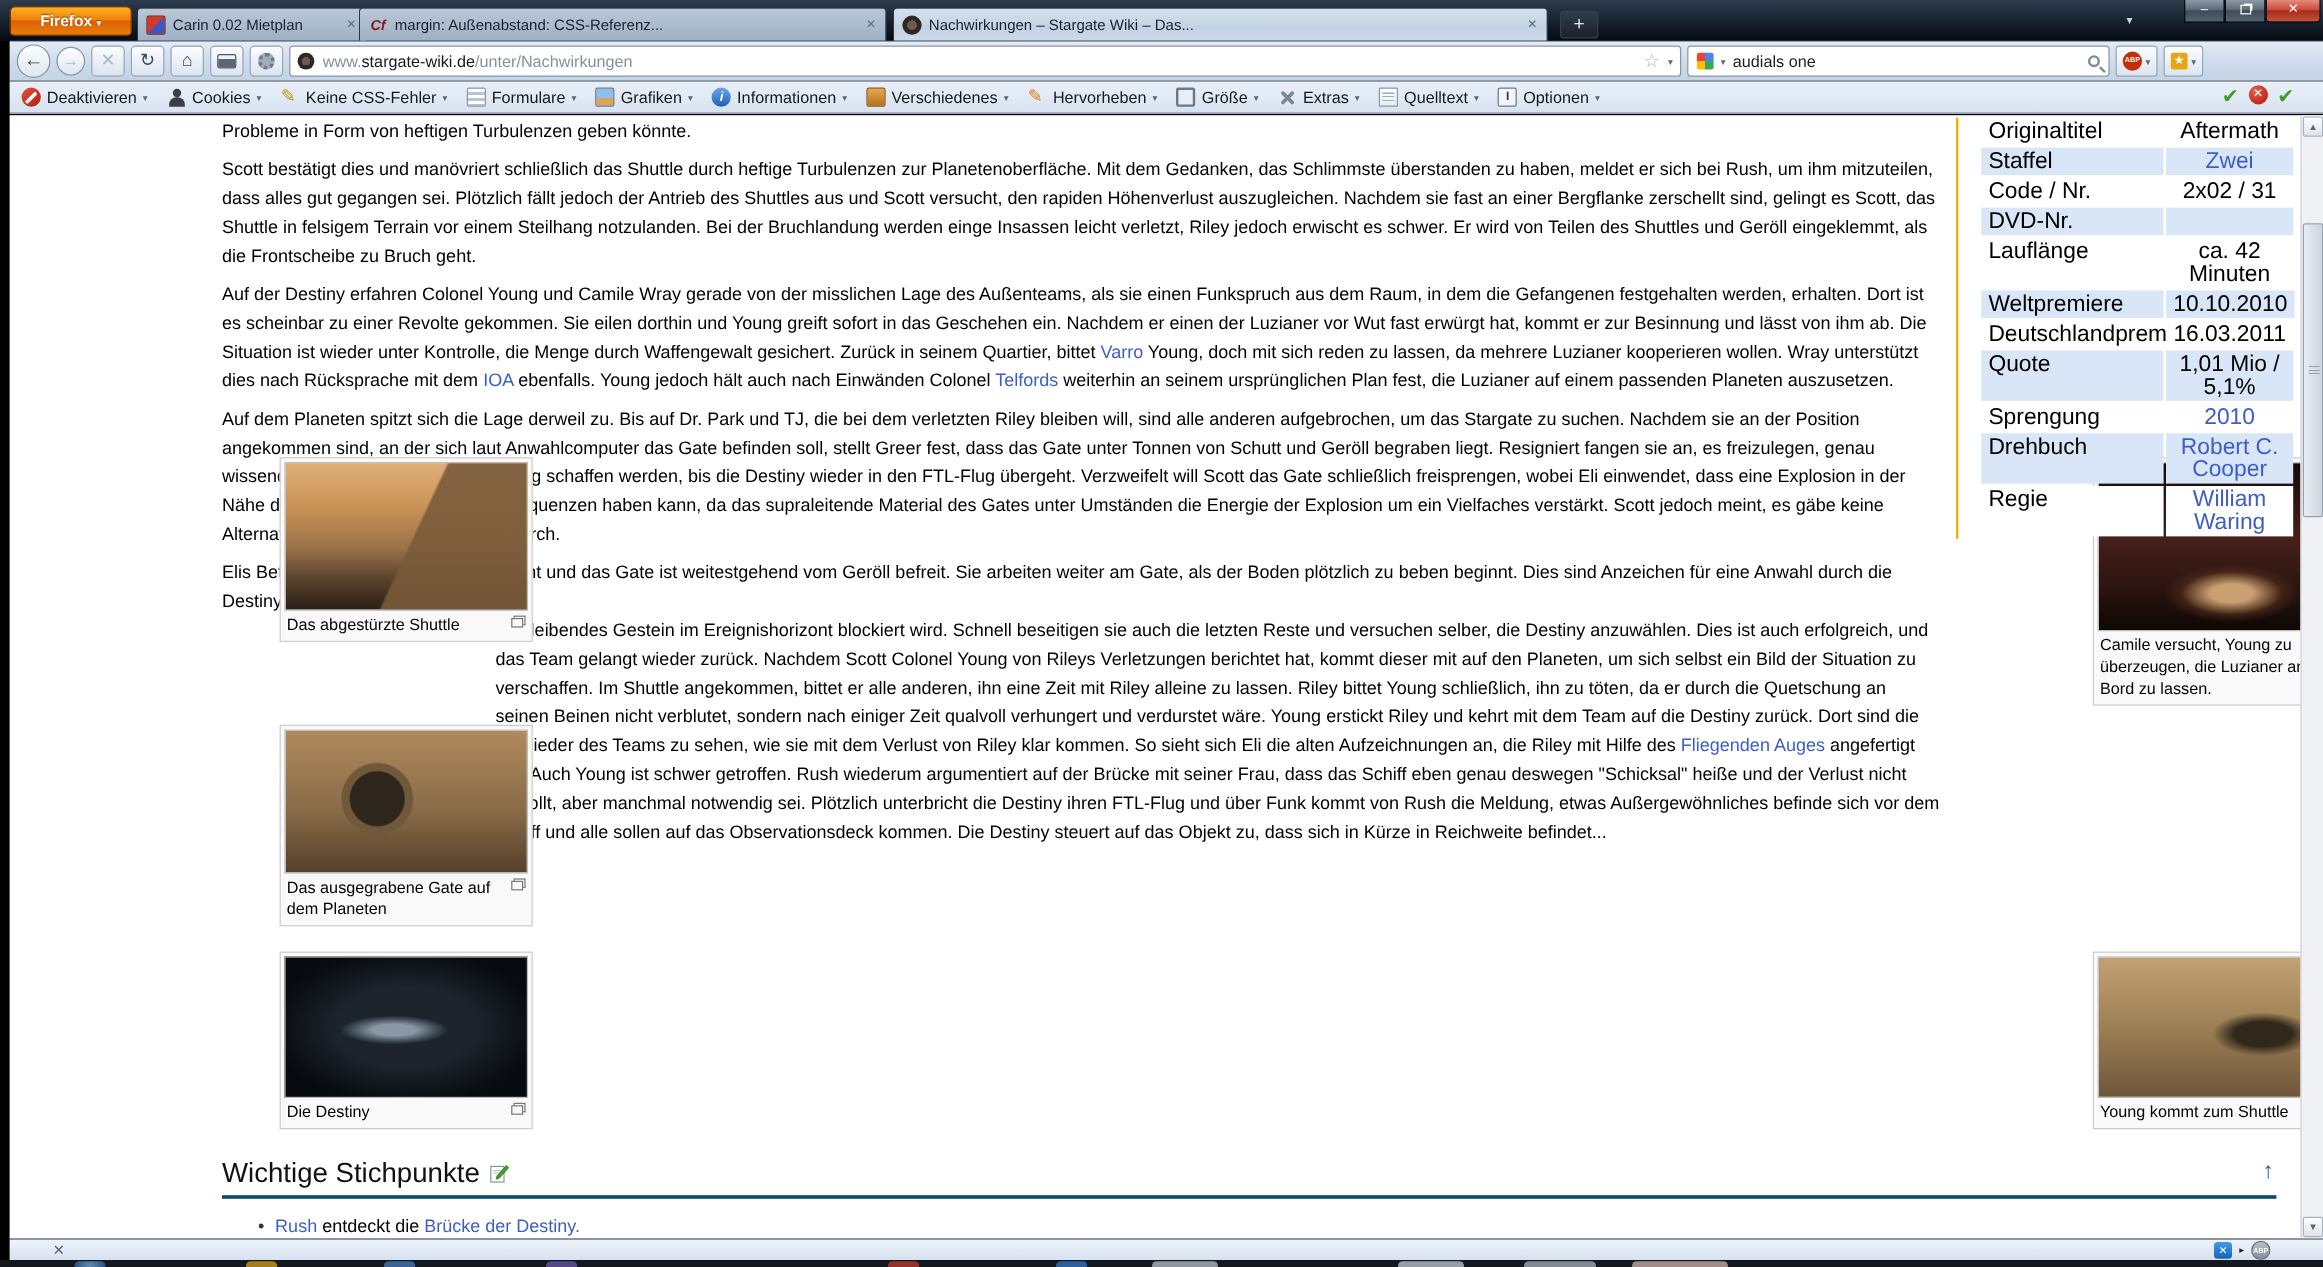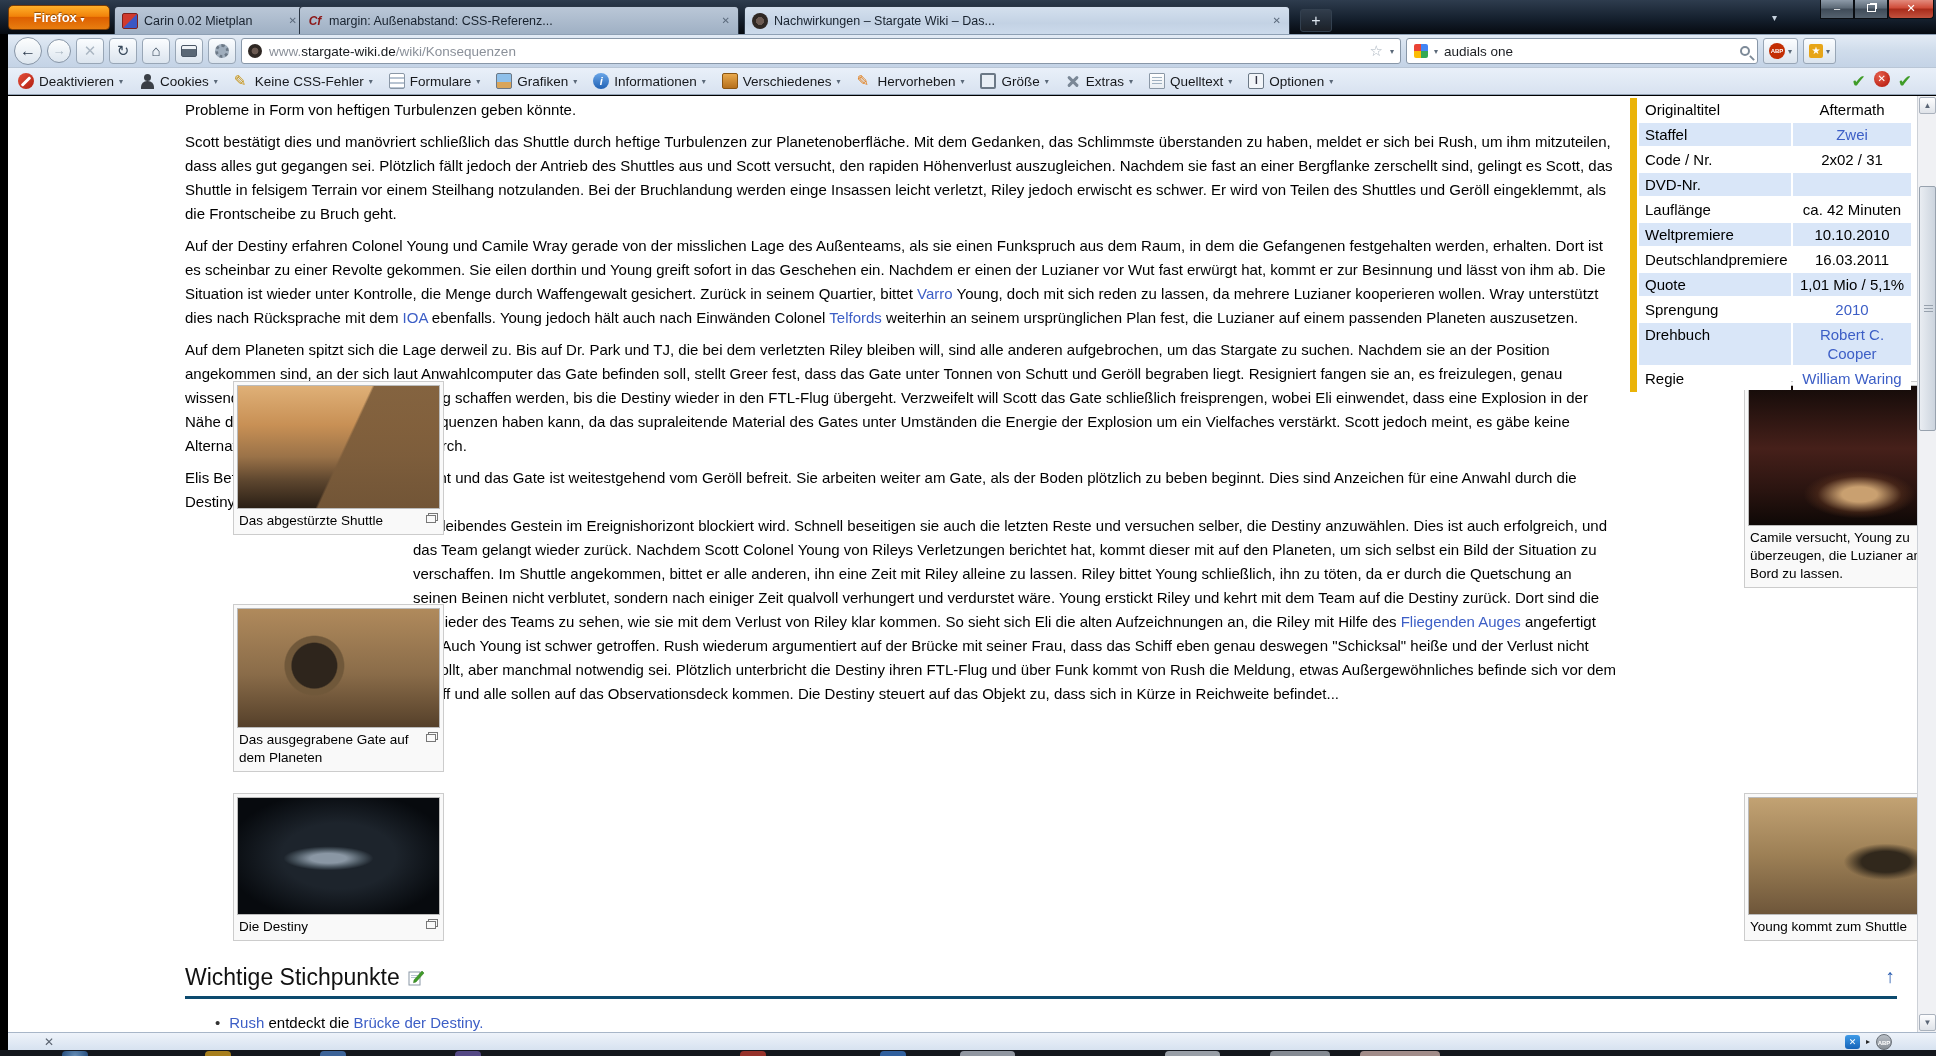--- a/index.html
+++ b/index.html
@@ -145,22 +145,22 @@
   .scene-r2 { height:118px; background:
     radial-gradient(circle at 25% 60%, #3f3a32 0 8%, transparent 9%),
     radial-gradient(circle at 55% 50%, #55503f 0 10%, transparent 11%),
     radial-gradient(circle at 80% 65%, #3a352c 0 9%, transparent 10%),
     linear-gradient(180deg,#94917e 0%,#6e6a59 55%,#45413a 100%); }
   .scene-r3 { height:118px; background:
     radial-gradient(ellipse 60px 26px at 68% 55%, #31281c 0 40%, transparent 70%),
     linear-gradient(180deg,#c2a273 0%,#9c7f55 50%,#6e563a 100%); }
 
   
-  .infobox { position:absolute; left:1622px; top:2px; width:281px; border-left:7px solid #eab308;
-    padding-left:2px; font-size:15px; }
+  .infobox { position:absolute; left:1622px; top:2px; width:281px; border-left:2px solid #eab308;
+    padding-left:19px; font-size:19px; }
   .ib-row { display:grid; grid-template-columns:152px 1fr; gap:2px; margin-bottom:2px; }
   .ib-cell { padding:2px 6px; line-height:19px; background:#fff; }
   .ib-row.alt .ib-cell { background:#d9e6f8; }
   .ib-val { text-align:center; }
   .ib-linkval { color:#3c5ec6; }
 
   
   .section { position:absolute; left:177px; top:868px; width:1712px; }
   .section-head { font-size:23px; color:#111; padding-bottom:5px; border-bottom:3px solid #0c4a6e;
     display:flex; align-items:center; gap:8px; position:relative; }
@@ -236,21 +236,21 @@
     <div class="nav-sq">⌂</div>
     <div class="nav-sq">
         <span class="icon-print"></span>
       </div>
     <div class="nav-sq">
         <span class="icon-gear"></span>
       </div>
 
     <div class="urlbar">
       <span class="favicon fav-gate" style="width:14px;height:14px;flex:0 0 14px;"></span>
-      <span class="url-text"><span>www.</span><span class="url-domain">stargate-wiki.de</span><span>/wiki/Konsequenzen</span></span>
+      <span class="url-text"><span>www.</span><span class="url-domain">stargate-wiki.de</span><span>/unter/Nachwirkungen</span></span>
       <span class="star-outline">☆</span>
       <span class="tiny-caret">▾</span>
     </div>
 
     <div class="searchbar">
       <span class="g-logo"></span>
       <span class="tiny-caret">▾</span>
       <span class="search-text">audials one</span>
       <span class="mag-icon"></span>
     </div>

